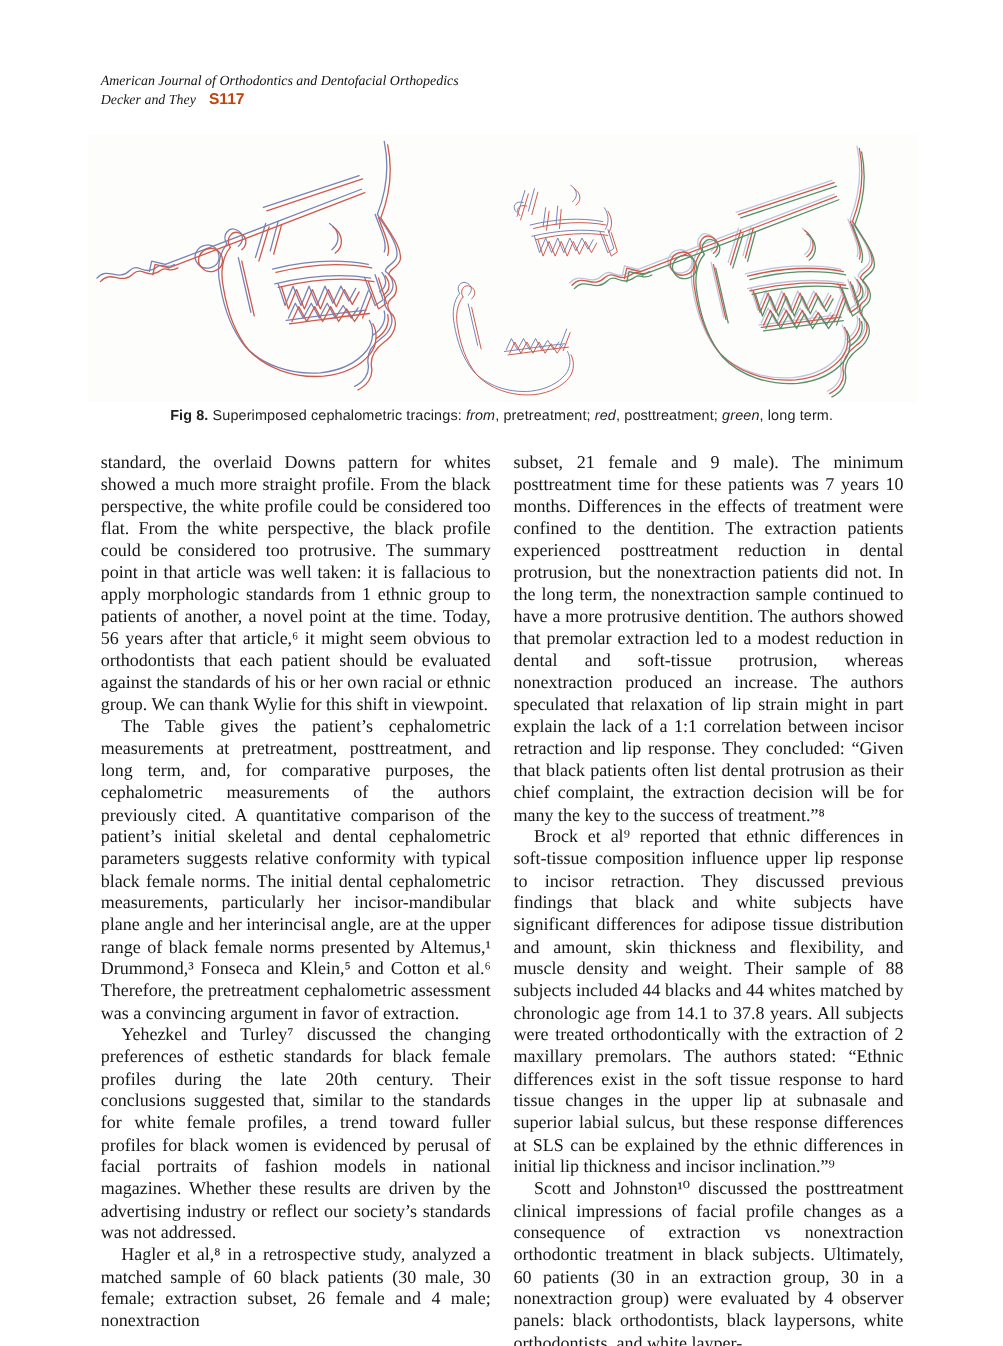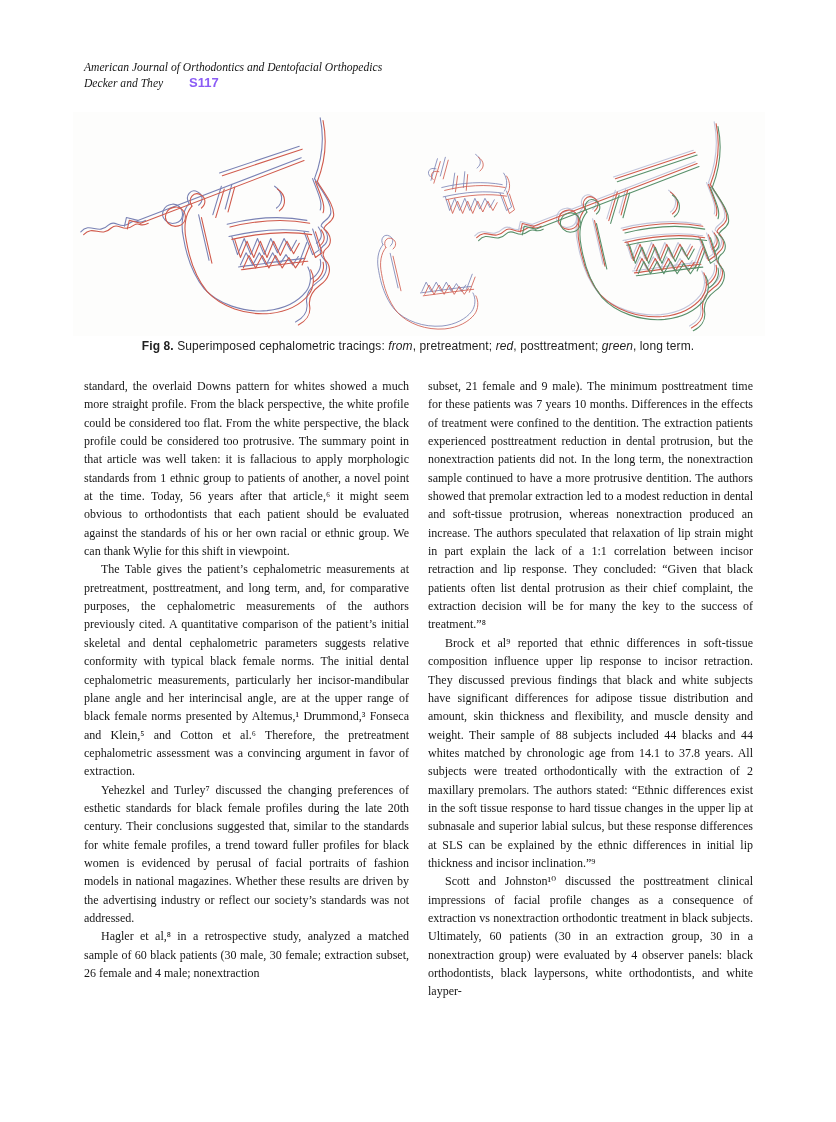--- a/index.html
+++ b/index.html
@@ -11,36 +11,36 @@
   
   .runhead{
     position:absolute;top:60px;left:84px;width:668px;
     display:flex;justify-content:space-between;align-items:flex-start;flex-direction:column;
   }
   .runhead-left{font-style:italic;font-size:11.6px;line-height:15px;color:#141414;}
   .runhead-right{white-space:nowrap;font-size:11.6px;}
   .runhead-authors{font-style:italic;}
   .runhead-page{
     font-family:"Liberation Sans","DejaVu Sans",sans-serif;
-    font-weight:bold;font-style:normal;font-size:13px;margin-left:23px;color:#8b5cf6;
+    font-weight:bold;font-style:normal;font-size:13px;margin-left:8px;color:#c2410c;
   }
   
   .figure-wrap{position:absolute;top:112px;left:73px;width:692px;height:224px;background:#fdfdfc;}
   .figure-wrap svg{display:block;}
   .fig-caption{
     position:absolute;top:339px;left:0;width:836px;text-align:center;
     font-family:"Liberation Sans","DejaVu Sans",sans-serif;
     font-size:12px;color:#222;letter-spacing:.1px;
   }
   .fig-caption .seg-bold{font-weight:bold;}
   .fig-caption .seg-italic{font-style:italic;}
   
   .column{
     position:absolute;top:377px;width:325px;
-    font-size:12px;line-height:18.35px;text-align:justify;
+    font-size:15px;line-height:18.35px;text-align:justify;
     color:#161616;
   }
   .column-left{left:84px;}
   .column-right{left:428px;}
   .column p{margin:0;padding:0;}
   .column p.indent{text-indent:17px;}
 </style>
 </head>
 <body>
 

